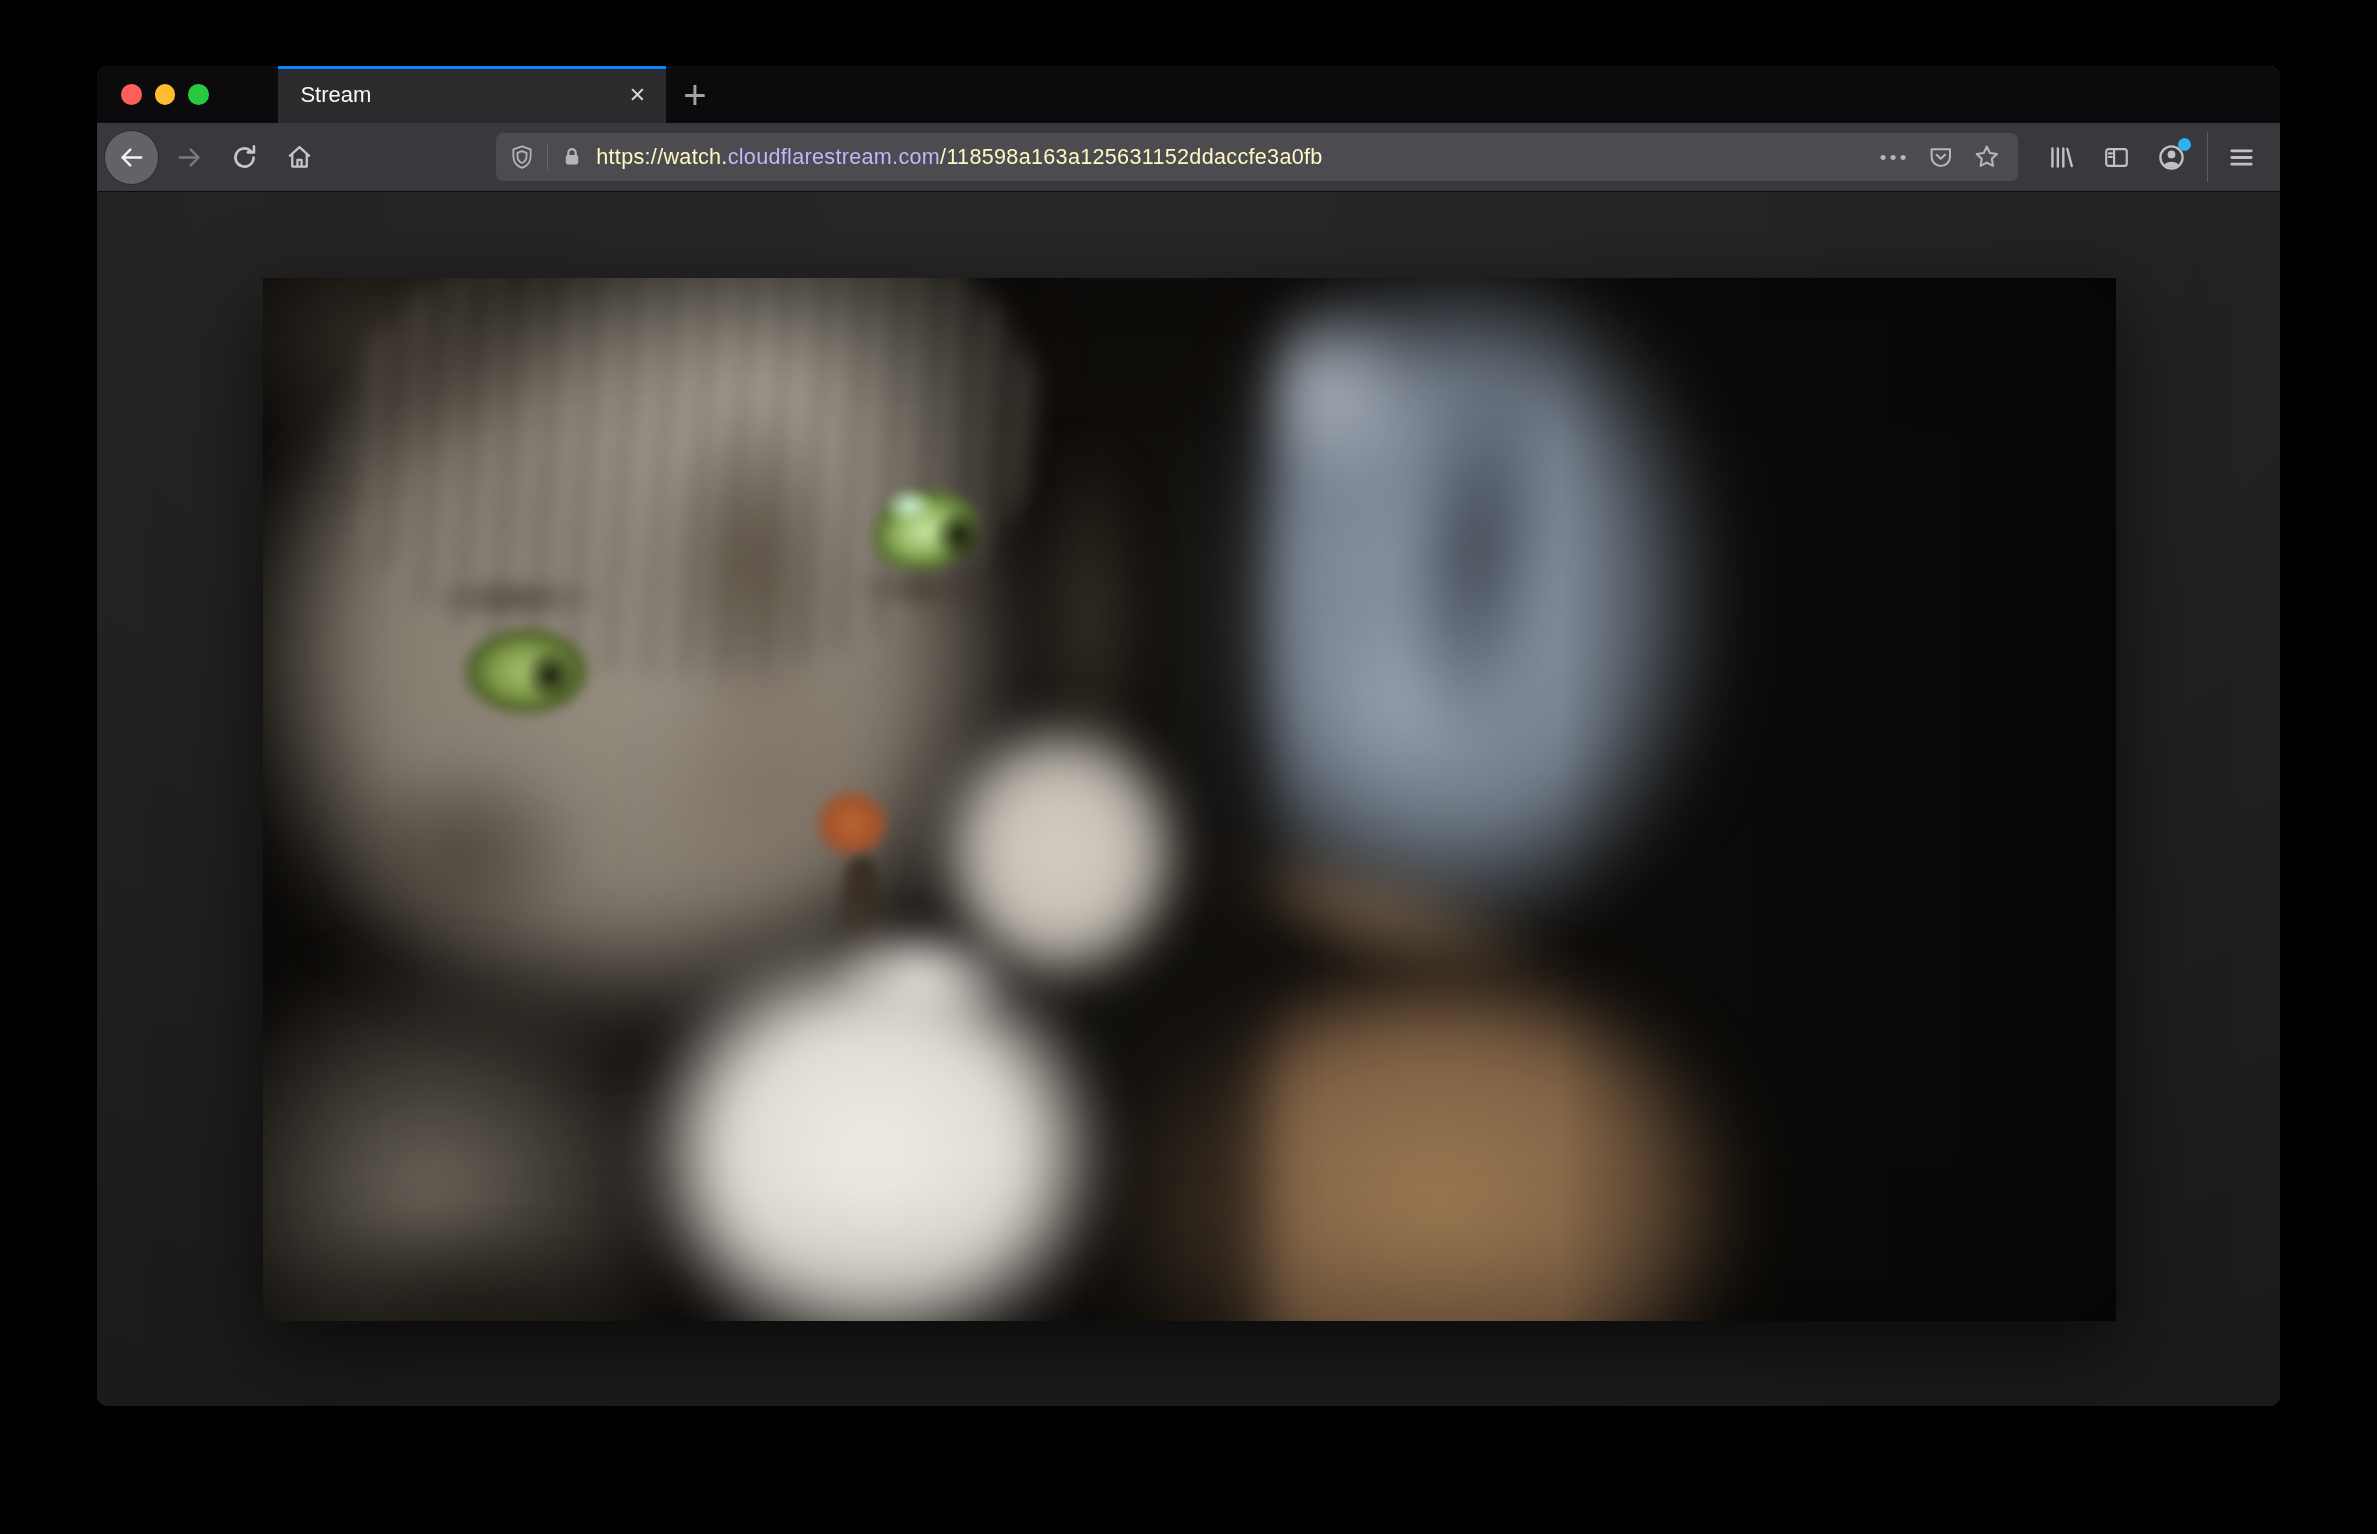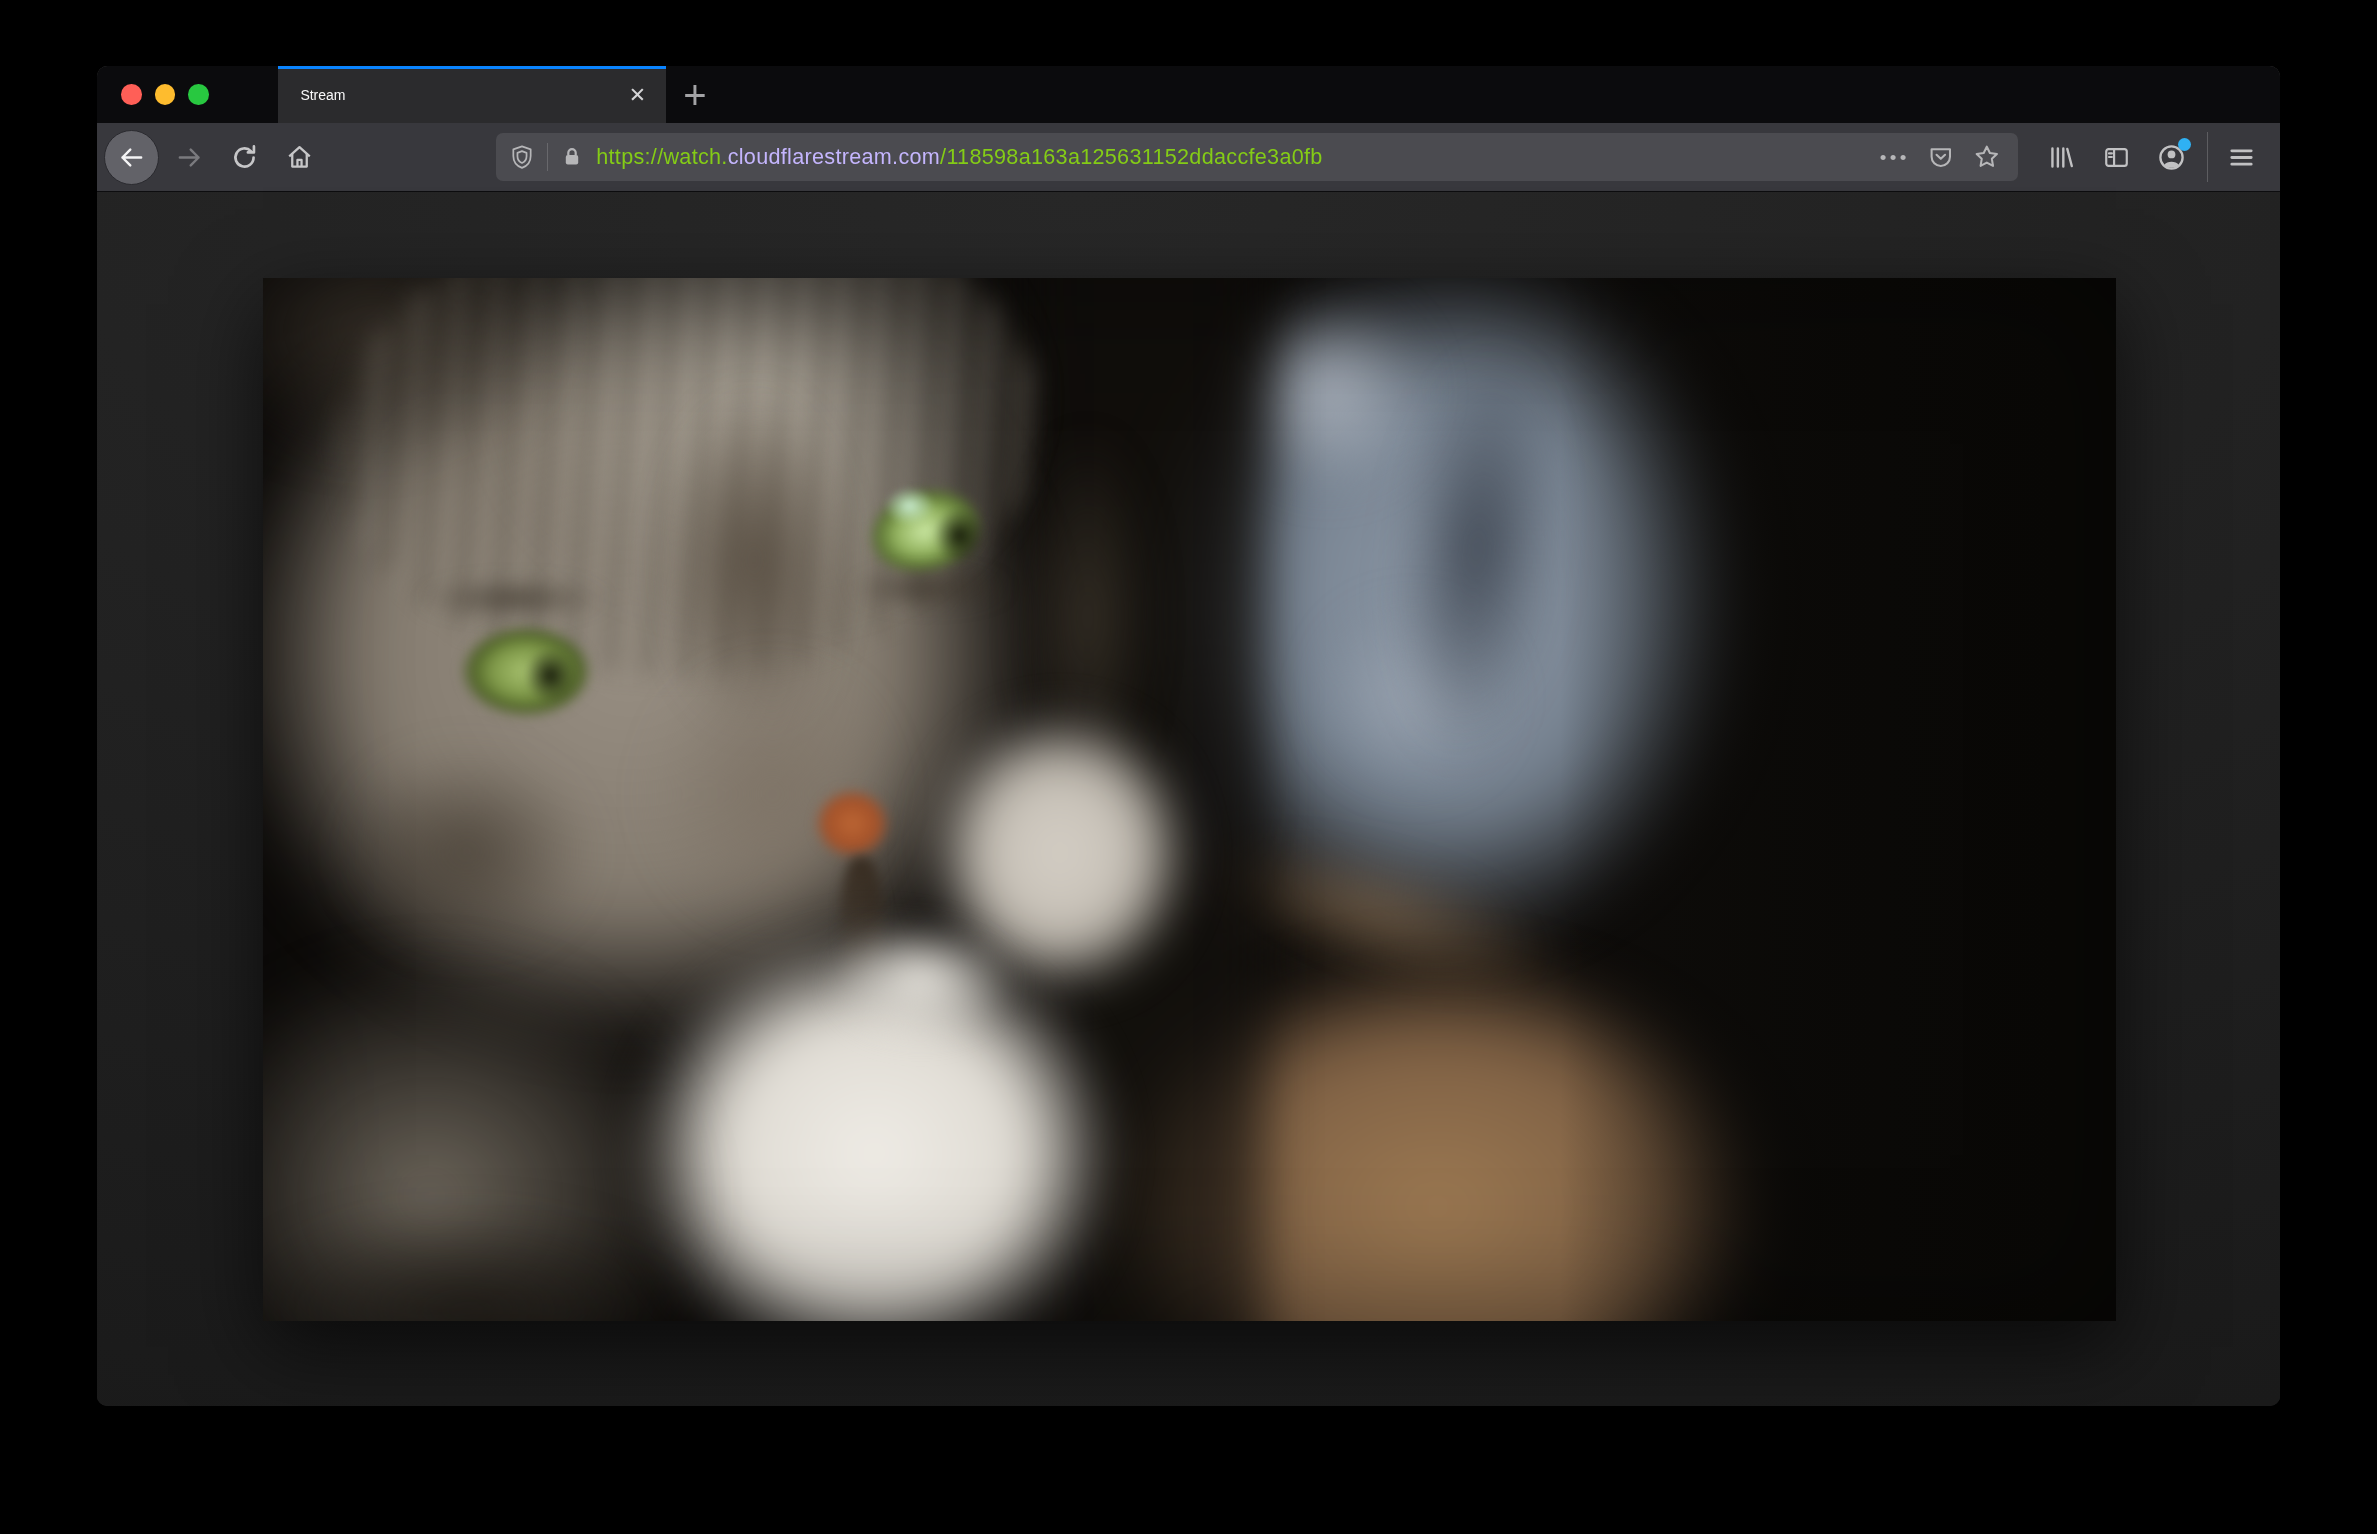--- a/index.html
+++ b/index.html
@@ -14,37 +14,37 @@
   
   .tabbar{position:relative;height:57px;background:#0b0b0d;}
   .traffic{position:absolute;left:24px;top:0;height:57px;display:flex;align-items:center;gap:13px;}
   .light{width:20.7px;height:20.7px;border-radius:50%;}
   .light.red{background:#ff5f57;}
   .light.yellow{background:#febc2e;}
   .light.green{background:#28c840;}
   .tab{position:absolute;left:181px;top:0;width:388px;height:57px;background:#2b2b2d;
        display:flex;align-items:center;}
   .tab-stripe{position:absolute;left:0;top:0;right:0;height:3.4px;background:#0a84ff;}
-  .tab-title{margin-left:22.4px;font-size:14px;color:#f9f9fa;}
+  .tab-title{margin-left:22.4px;font-size:22px;color:#f9f9fa;}
   .tab-close{position:absolute;right:12px;top:12px;width:33px;height:33px;display:flex;
              align-items:center;justify-content:center;color:#d4d4d6;font-size:20.7px;}
   .newtab{position:absolute;left:574px;top:5.2px;width:48px;height:47px;display:flex;
           align-items:center;justify-content:center;color:#a3a3a5;font-size:40px;font-weight:100;line-height:1;}
 
   
   .toolbar{position:relative;height:69px;background:#38383d;display:flex;align-items:center;
            padding:0 12px 0 6.9px;box-sizing:border-box;border-bottom:0.9px solid #0d0d0f;}
   .tbtn{flex:none;display:flex;align-items:center;justify-content:center;}
   .back-btn{width:55px;height:55px;border-radius:50%;background:#626268;border:0.9px solid #2a2a2f;box-sizing:border-box;}
   .nav-btn{width:48px;height:48px;margin-left:6.9px;}
   .urlbar{flex:none;display:flex;align-items:center;margin-left:172px;width:1522px;height:48px;
           background:#4b4b50;border-radius:6.9px;padding:0 13.8px;box-sizing:border-box;}
   .url-sep{width:0.9px;height:27.6px;background:#68686c;margin:0 12px;}
   .url-text{margin-left:12px;font-size:21.6px;letter-spacing:0.3px;white-space:nowrap;overflow:hidden;}
-  .url-dim{color:#84cc16;}
+  .url-dim{color:#fef9c3;}
   .url-domain{color:#c4b5fd;}
   .url-spacer{flex:1;}
   .urlbar .mini{width:34px;height:34px;display:flex;align-items:center;justify-content:center;margin-left:12px;}
   .dots{color:#b6b6b8;font-size:19px;letter-spacing:3.4px;line-height:1;}
   .right-icons{display:flex;align-items:center;margin-left:10.3px;}
   .right-icons .tbtn{width:43px;height:48px;margin-left:12px;position:relative;}
   .tool-sep{width:0.9px;height:50px;background:#5d5d61;margin-left:13.8px;}
   .noti-dot{position:absolute;right:1.7px;top:5.2px;width:13px;height:13px;border-radius:50%;background:#2fb1f3;}
 
   svg.ic{display:block;}

